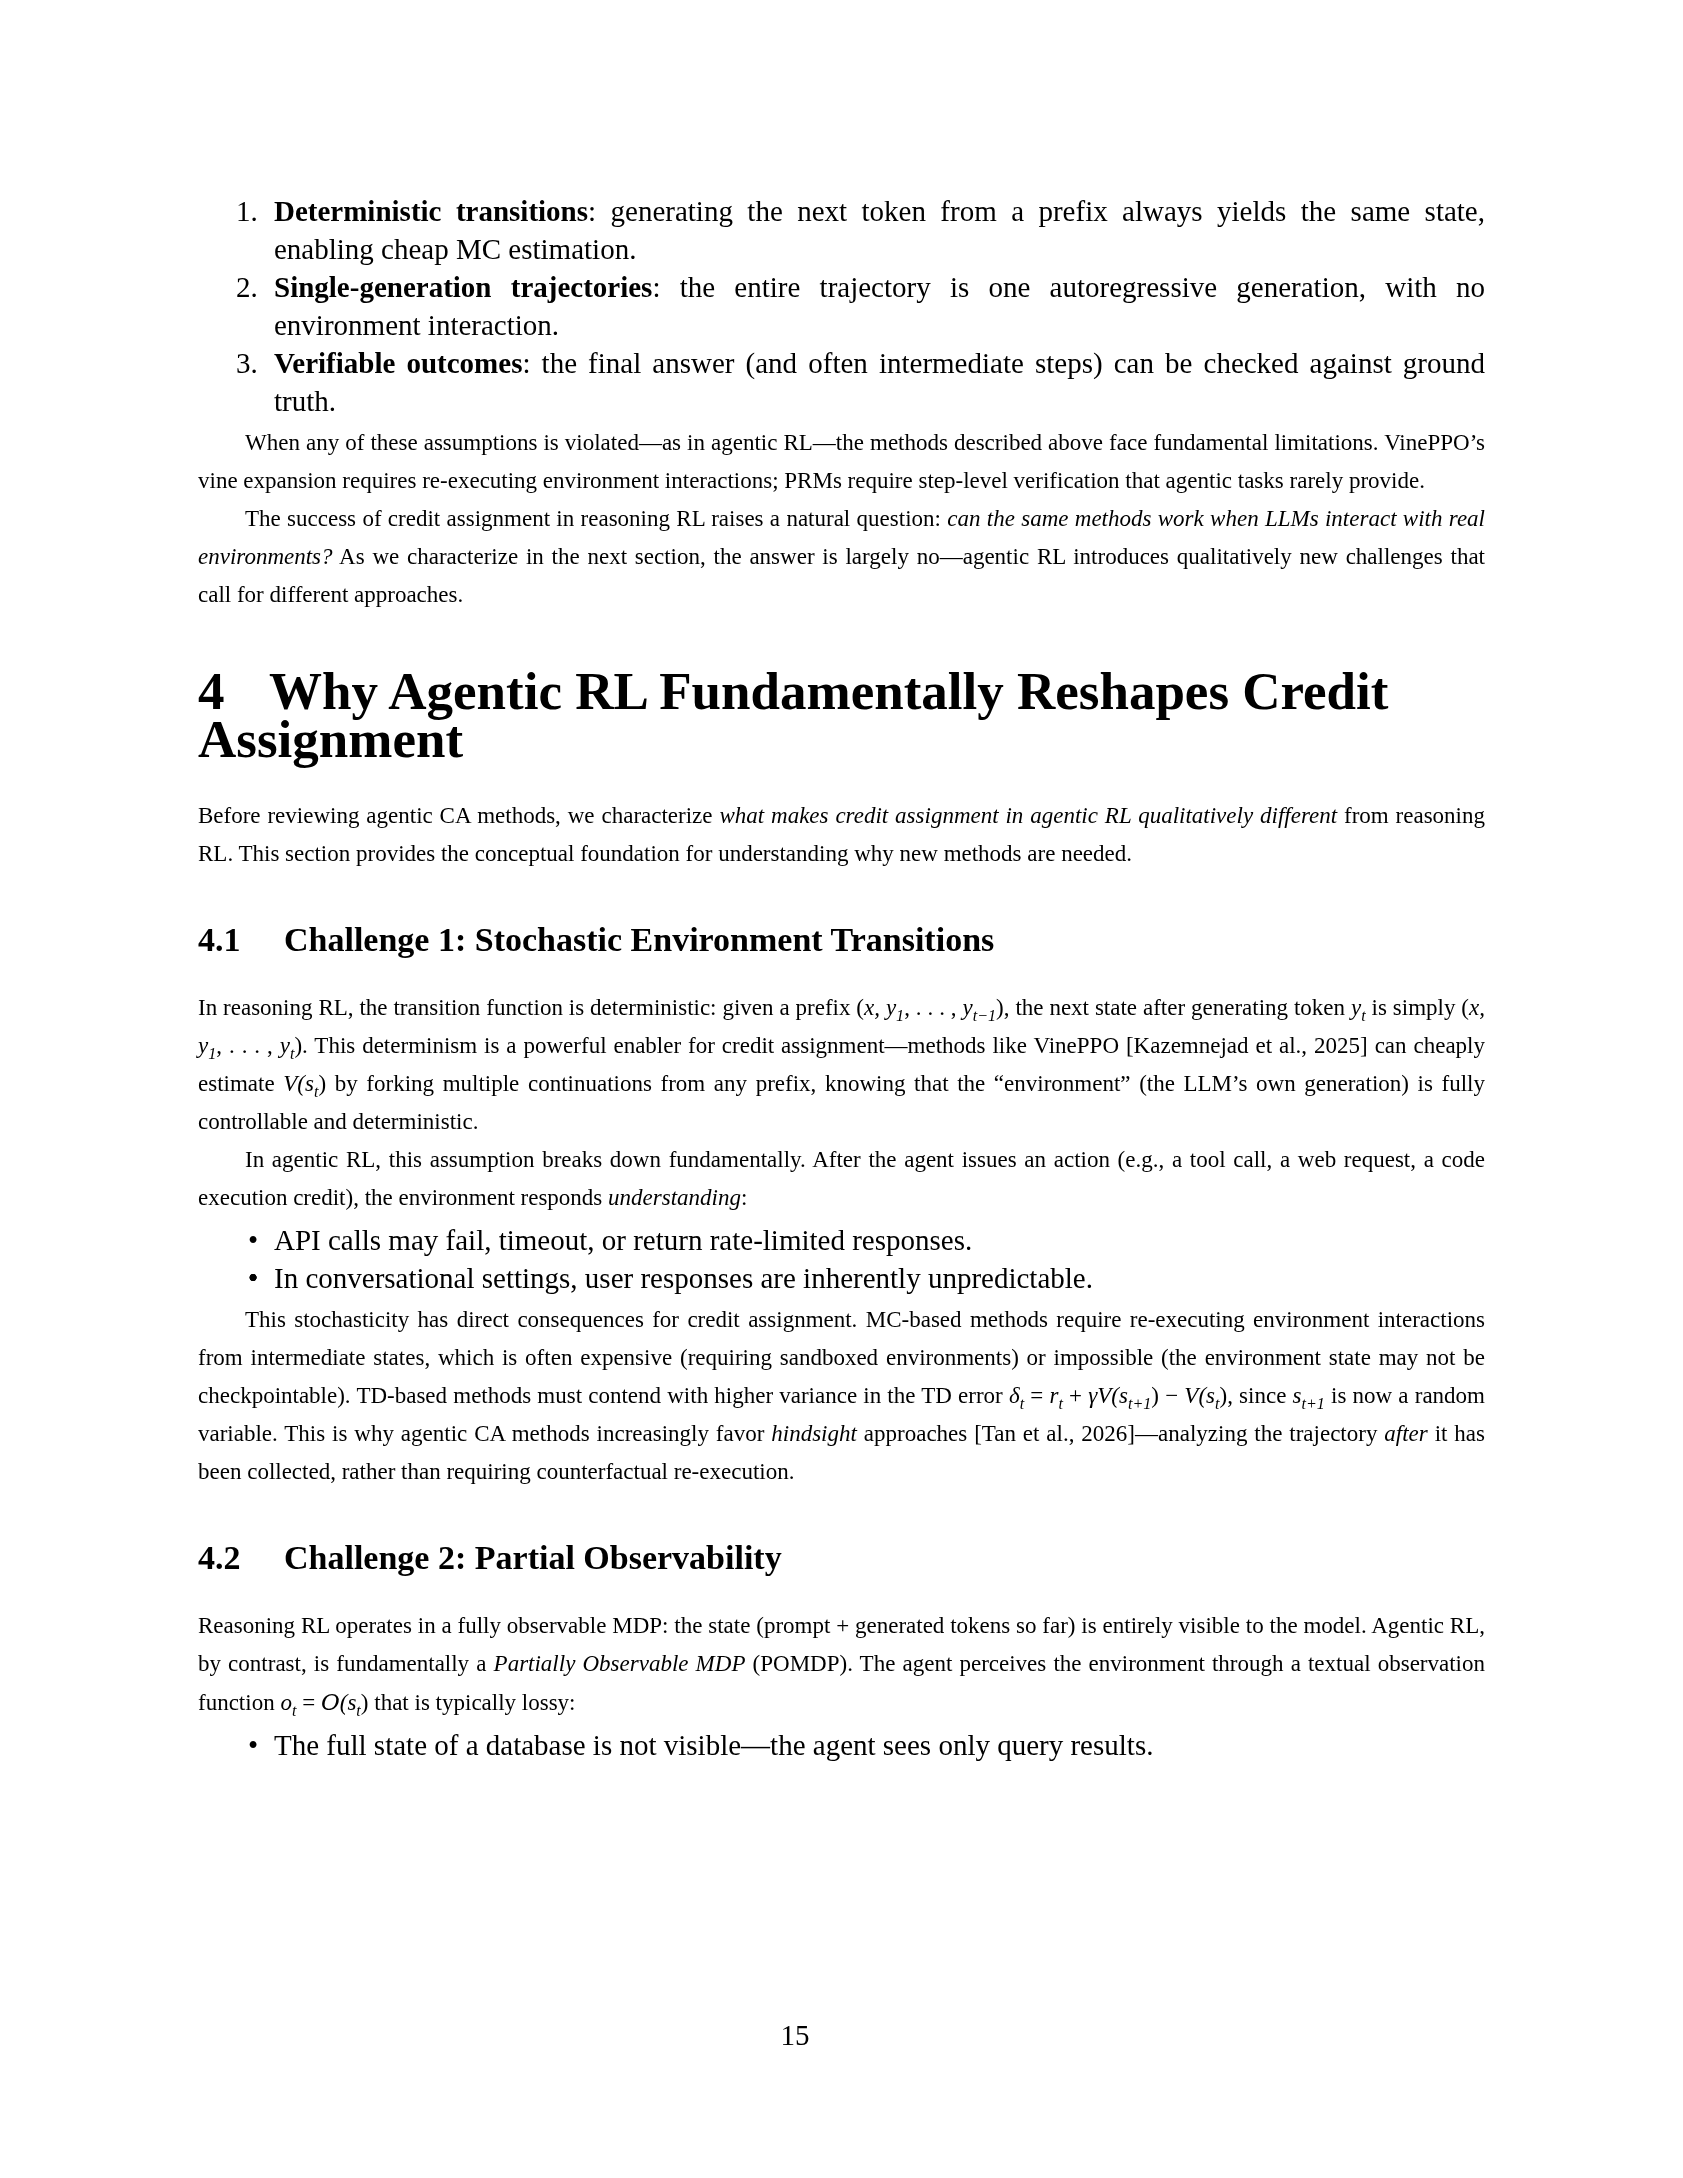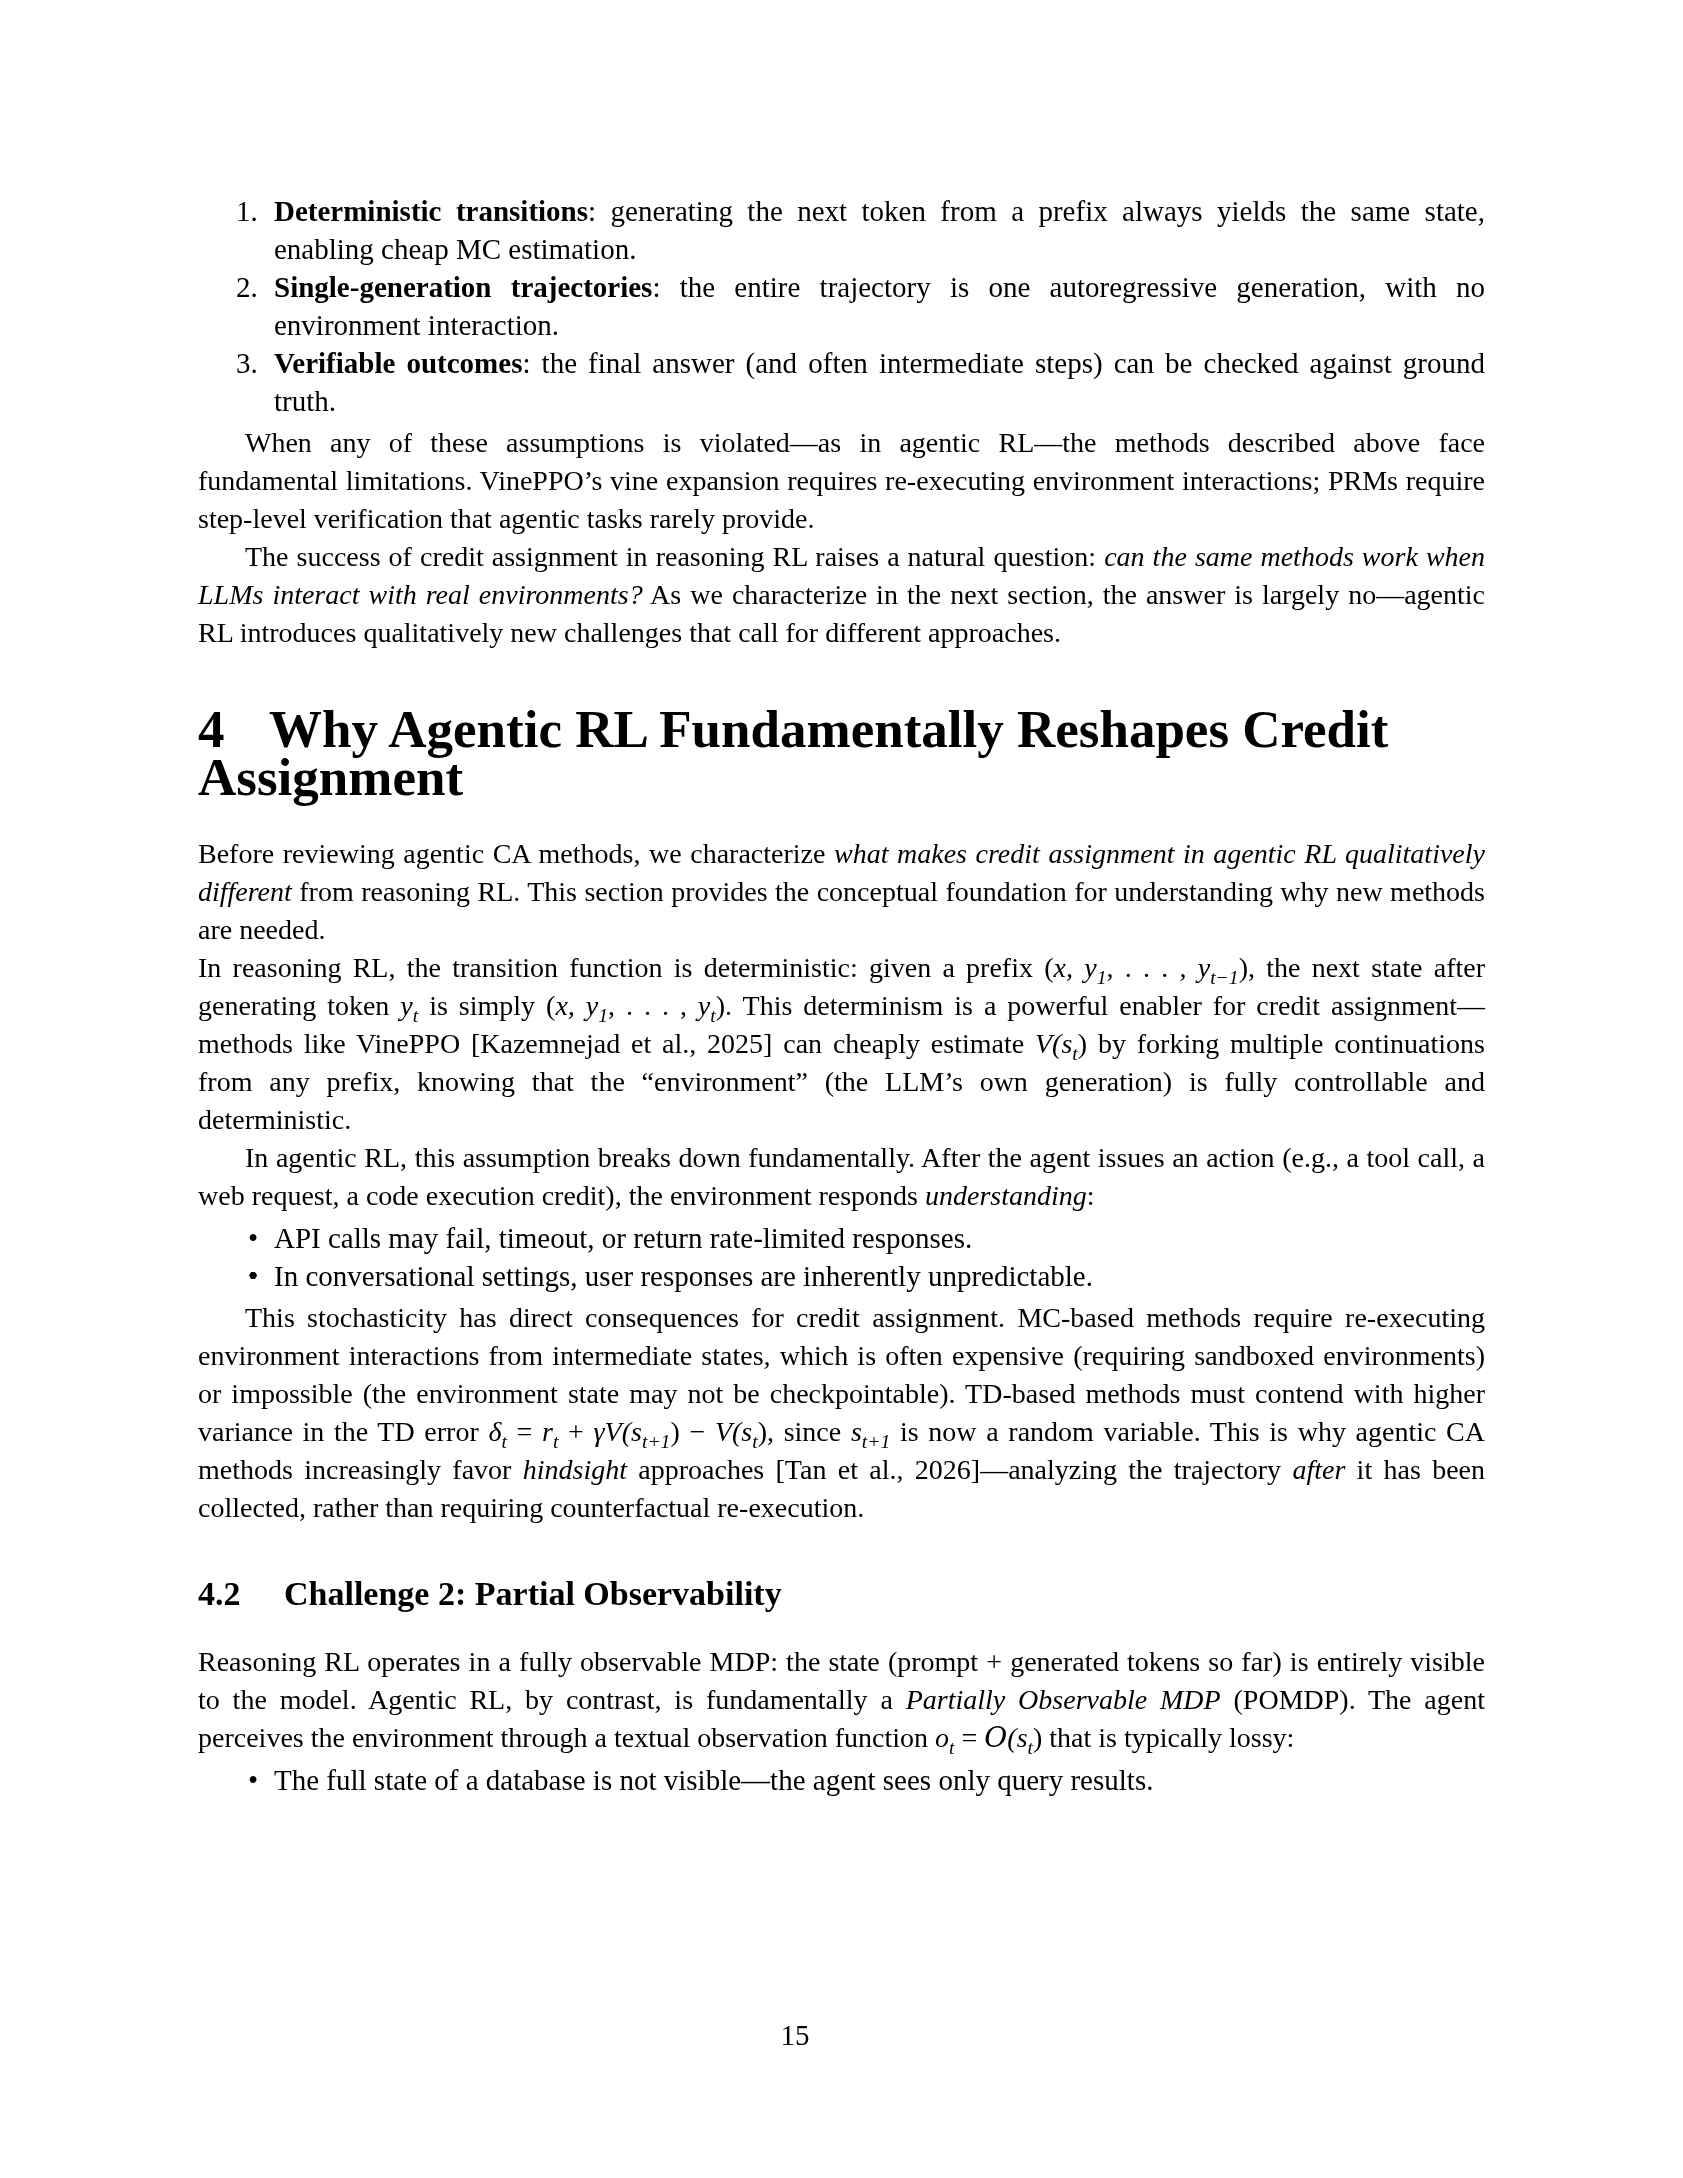--- a/index.html
+++ b/index.html
@@ -18,21 +18,21 @@
     width: 1683px; height: 2178px;
     background: #ffffff;
   }
   .page-body {
     position: absolute;
     left: 198px;
     top: 188px;
     width: 1287px;
   }
   .para {
-    font-size: 28px;
+    font-size: 23px;
     line-height: 38px;
     text-align: justify;
     margin: 0;
   }
   .para.indent { text-indent: 47px; }
   .b { font-weight: bold; }
   .i { font-style: italic; }
   .cal { font-style: italic; font-family: "DejaVu Serif", serif; }
   sub { font-size: 0.70em; line-height: 0; }
   .list { margin: 4px 0 4px 0; }
@@ -77,20 +77,21 @@
   <main class="page-body">
       <div class="list ol-list">
         <div class="list-item"><span class="marker">1.</span><span><span class="b">Deterministic transitions</span><span>: generating the next token from a prefix always yields the same state, enabling cheap MC estimation.</span></span></div>
         <div class="list-item"><span class="marker">2.</span><span><span class="b">Single-generation trajectories</span><span>: the entire trajectory is one autoregressive generation, with no environment interaction.</span></span></div>
         <div class="list-item"><span class="marker">3.</span><span><span class="b">Verifiable outcomes</span><span>: the final answer (and often intermediate steps) can be checked against ground truth.</span></span></div>
       </div>
       <p class="para indent"><span>When any of these assumptions is violated—as in agentic RL—the methods described above face fundamental limitations. VinePPO’s vine expansion requires re-executing environment interactions; PRMs require step-level verification that agentic tasks rarely provide.</span></p>
       <p class="para indent"><span>The success of credit assignment in reasoning RL raises a natural question: </span><span class="i">can the same methods work when LLMs interact with real environments?</span><span> As we characterize in the next section, the answer is largely no—agentic RL introduces qualitatively new challenges that call for different approaches.</span></p>
       <div class="section-heading"><span class="heading-num">4</span><span>Why Agentic RL Fundamentally Reshapes Credit Assignment</span></div>
       <p class="para"><span>Before reviewing agentic CA methods, we characterize </span><span class="i">what makes credit assignment in agentic RL qualitatively different</span><span> from reasoning RL. This section provides the conceptual foundation for understanding why new methods are needed.</span></p>
+      <div class="subsection-heading"><span class="heading-num">4.1</span><span>Challenge 1: Stochastic Environment Transitions</span></div>
       <p class="para"><span>In reasoning RL, the transition function is deterministic: given a prefix (</span><span class="i">x, y</span><sub class="i">1</sub><span>, . . . , </span><span class="i">y</span><sub class="i">t−1</sub><span>), the next state after generating token </span><span class="i">y</span><sub class="i">t</sub><span> is simply (</span><span class="i">x, y</span><sub class="i">1</sub><span>, . . . , </span><span class="i">y</span><sub class="i">t</sub><span>). This determinism is a powerful enabler for credit assignment—methods like VinePPO [Kazemnejad et al., 2025] can cheaply estimate </span><span class="i">V</span><span class="i">(s</span><sub class="i">t</sub><span>)</span><span> by forking multiple continuations from any prefix, knowing that the “environment” (the LLM’s own generation) is fully controllable and deterministic.</span></p>
       <p class="para indent"><span>In agentic RL, this assumption breaks down fundamentally. After the agent issues an action (e.g., a tool call, a web request, a code execution credit), the environment responds </span><span class="i">understanding</span><span>:</span></p>
       <div class="list ul-list">
         <div class="list-item"><span class="marker">•</span><span><span>API calls may fail, timeout, or return rate-limited responses.</span></span></div>
         <div class="list-item"><span class="marker">•</span></div>
         <div class="list-item"><span class="marker">•</span></div>
         <div class="list-item"><span class="marker">•</span><span><span>In conversational settings, user responses are inherently unpredictable.</span></span></div>
       </div>
       <p class="para indent"><span>This stochasticity has direct consequences for credit assignment. MC-based methods require re-executing environment interactions from intermediate states, which is often expensive (requiring sandboxed environments) or impossible (the environment state may not be checkpointable). TD-based methods must contend with higher variance in the TD error </span><span class="i">δ</span><sub class="i">t</sub><span> = </span><span class="i">r</span><sub class="i">t</sub><span> + </span><span class="i">γV</span><span class="i">(s</span><sub class="i">t+1</sub><span>) − </span><span class="i">V</span><span class="i">(s</span><sub class="i">t</sub><span>), since </span><span class="i">s</span><sub class="i">t+1</sub><span> is now a random variable. This is why agentic CA methods increasingly favor </span><span class="i">hindsight</span><span> approaches [Tan et al., 2026]—analyzing the trajectory </span><span class="i">after</span><span> it has been collected, rather than requiring counterfactual re-execution.</span></p>
       <div class="subsection-heading"><span class="heading-num">4.2</span><span>Challenge 2: Partial Observability</span></div>

